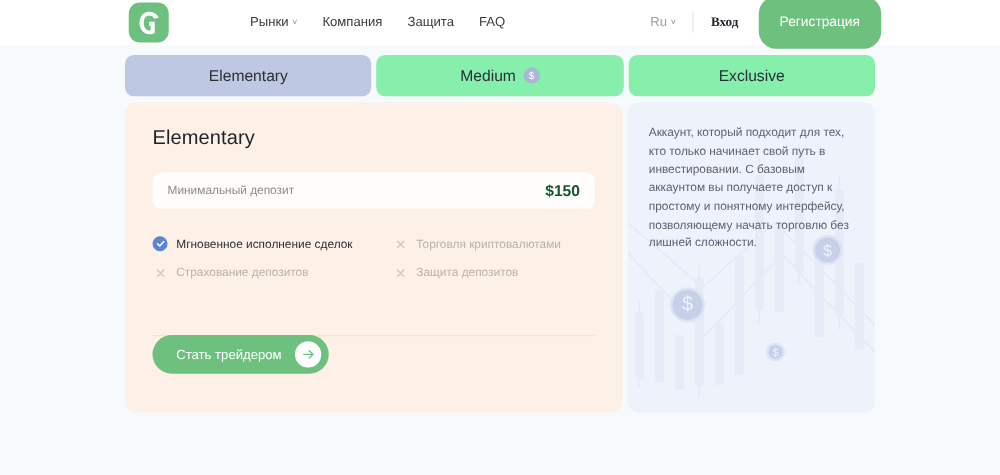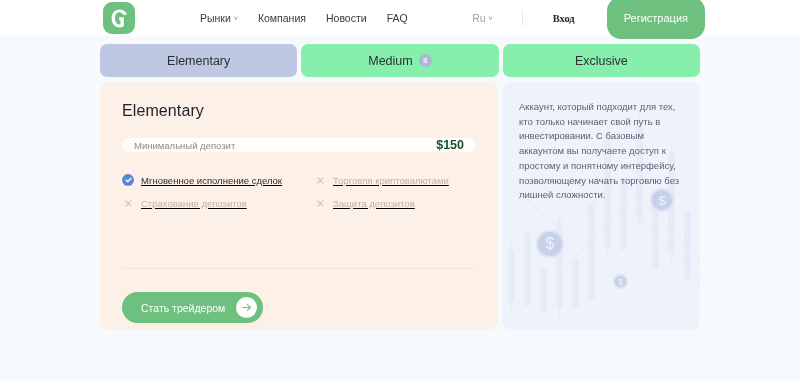--- a/index.html
+++ b/index.html
@@ -41,21 +41,21 @@
     white-space: nowrap;
     display: flex; align-items: center; gap: 3px;
     cursor: pointer;
   }
   .nav-item.active { background: #fceee2; }
   .caret { font-size: 7px; color: #8a8a8a; line-height: 1; }
 
   .header-right {
     position: absolute; right: 95px; top: 0;
     height: 36px;
-    display: flex; align-items: center; gap: 16px;
+    display: flex; align-items: center; gap: 0;
   }
   .lang {
     font-size: 10.5px; color: #9aa0a8;
     display: flex; align-items: center; gap: 3px;
     padding-right: 13px; cursor: pointer;
   }
   .vsep { width: 1px; height: 16px; background: #e4e7ec; }
   .login {
     font-size: 10.5px; font-weight: bold; color: #20242b;
     padding: 0 16px 0 14px; cursor: pointer; white-space: nowrap; font-family: Liberation Serif, serif;
@@ -104,58 +104,57 @@
     width: 398px; height: 100%;
     background: #fdf0e6;
     border-radius: 9px;
     padding: 20px 22px 0 22px;
     position: relative;
   }
   .card-title {
     font-size: 16px; color: #1e222a;
     margin-bottom: 18px; letter-spacing: .1px;
   }
-  .value-row { display: flex; gap: 10px; flex-direction: column; }
+  .value-row { display: flex; gap: 10px; }
   .value-pill {
     flex: 1;
     background: #fffdfb;
     border-radius: 7px;
     height: 29px;
     display: flex; align-items: center; justify-content: space-between;
     padding: 0 12px;
   }
   .value-label { font-size: 9.5px; color: #8b8b8b; }
   .value-amount { font-size: 12.5px; font-weight: bold; color: #14532d; }
 
   .features {
     margin-top: 22px;
     display: grid;
     grid-template-columns: 192px 1fr;
     row-gap: 11px;
-    text-decoration: underline;
   }
   .feature { display: flex; align-items: center; gap: 7px; }
   .feat-icon {
     width: 12px; height: 12px; border-radius: 50%;
     display: flex; align-items: center; justify-content: center;
     flex: 0 0 auto;
   }
   .feat-icon.on { background: #5b84d6; }
   .feat-icon.off { background: transparent; }
   .feat-icon svg { display: block; }
   .feat-label { font-size: 9.5px; color: #2b2f36; }
   .feature.disabled .feat-label { color: #b9b2ab; }
 
   .divider {
     position: absolute; left: 22px; right: 22px; top: 186px;
     height: 1px; background: #f5e3d4;
   }
 
   .cta {
-    position: absolute; left: 22px; top: 210px;
+    position: absolute; left: 22px; top: 186px;
     background: #6ec07e; border: none;
     border-radius: 19px;
     height: 31px;
     padding: 0 6px 0 19px;
     display: flex; align-items: center; gap: 11px;
     cursor: pointer;
   }
   .cta-label { font-size: 10.5px; color: #ffffff; white-space: nowrap; }
   .cta-arrow {
     width: 21px; height: 21px; border-radius: 50%;
@@ -200,21 +199,21 @@
 
   <nav class="nav">
     <div class="nav-item">
       <span>Рынки</span>
       <span class="caret">˅</span>
     </div>
     <div class="nav-item">
       <span>Компания</span>
     </div>
     <div class="nav-item">
-      <span>Новости</span>
+      <span>Защита</span>
     </div>
     <div class="nav-item">
       <span>FAQ</span>
     </div>
   </nav>
 
   <div class="header-right">
     <div class="lang">
       <span>Ru</span>
       <span class="caret">˅</span>

